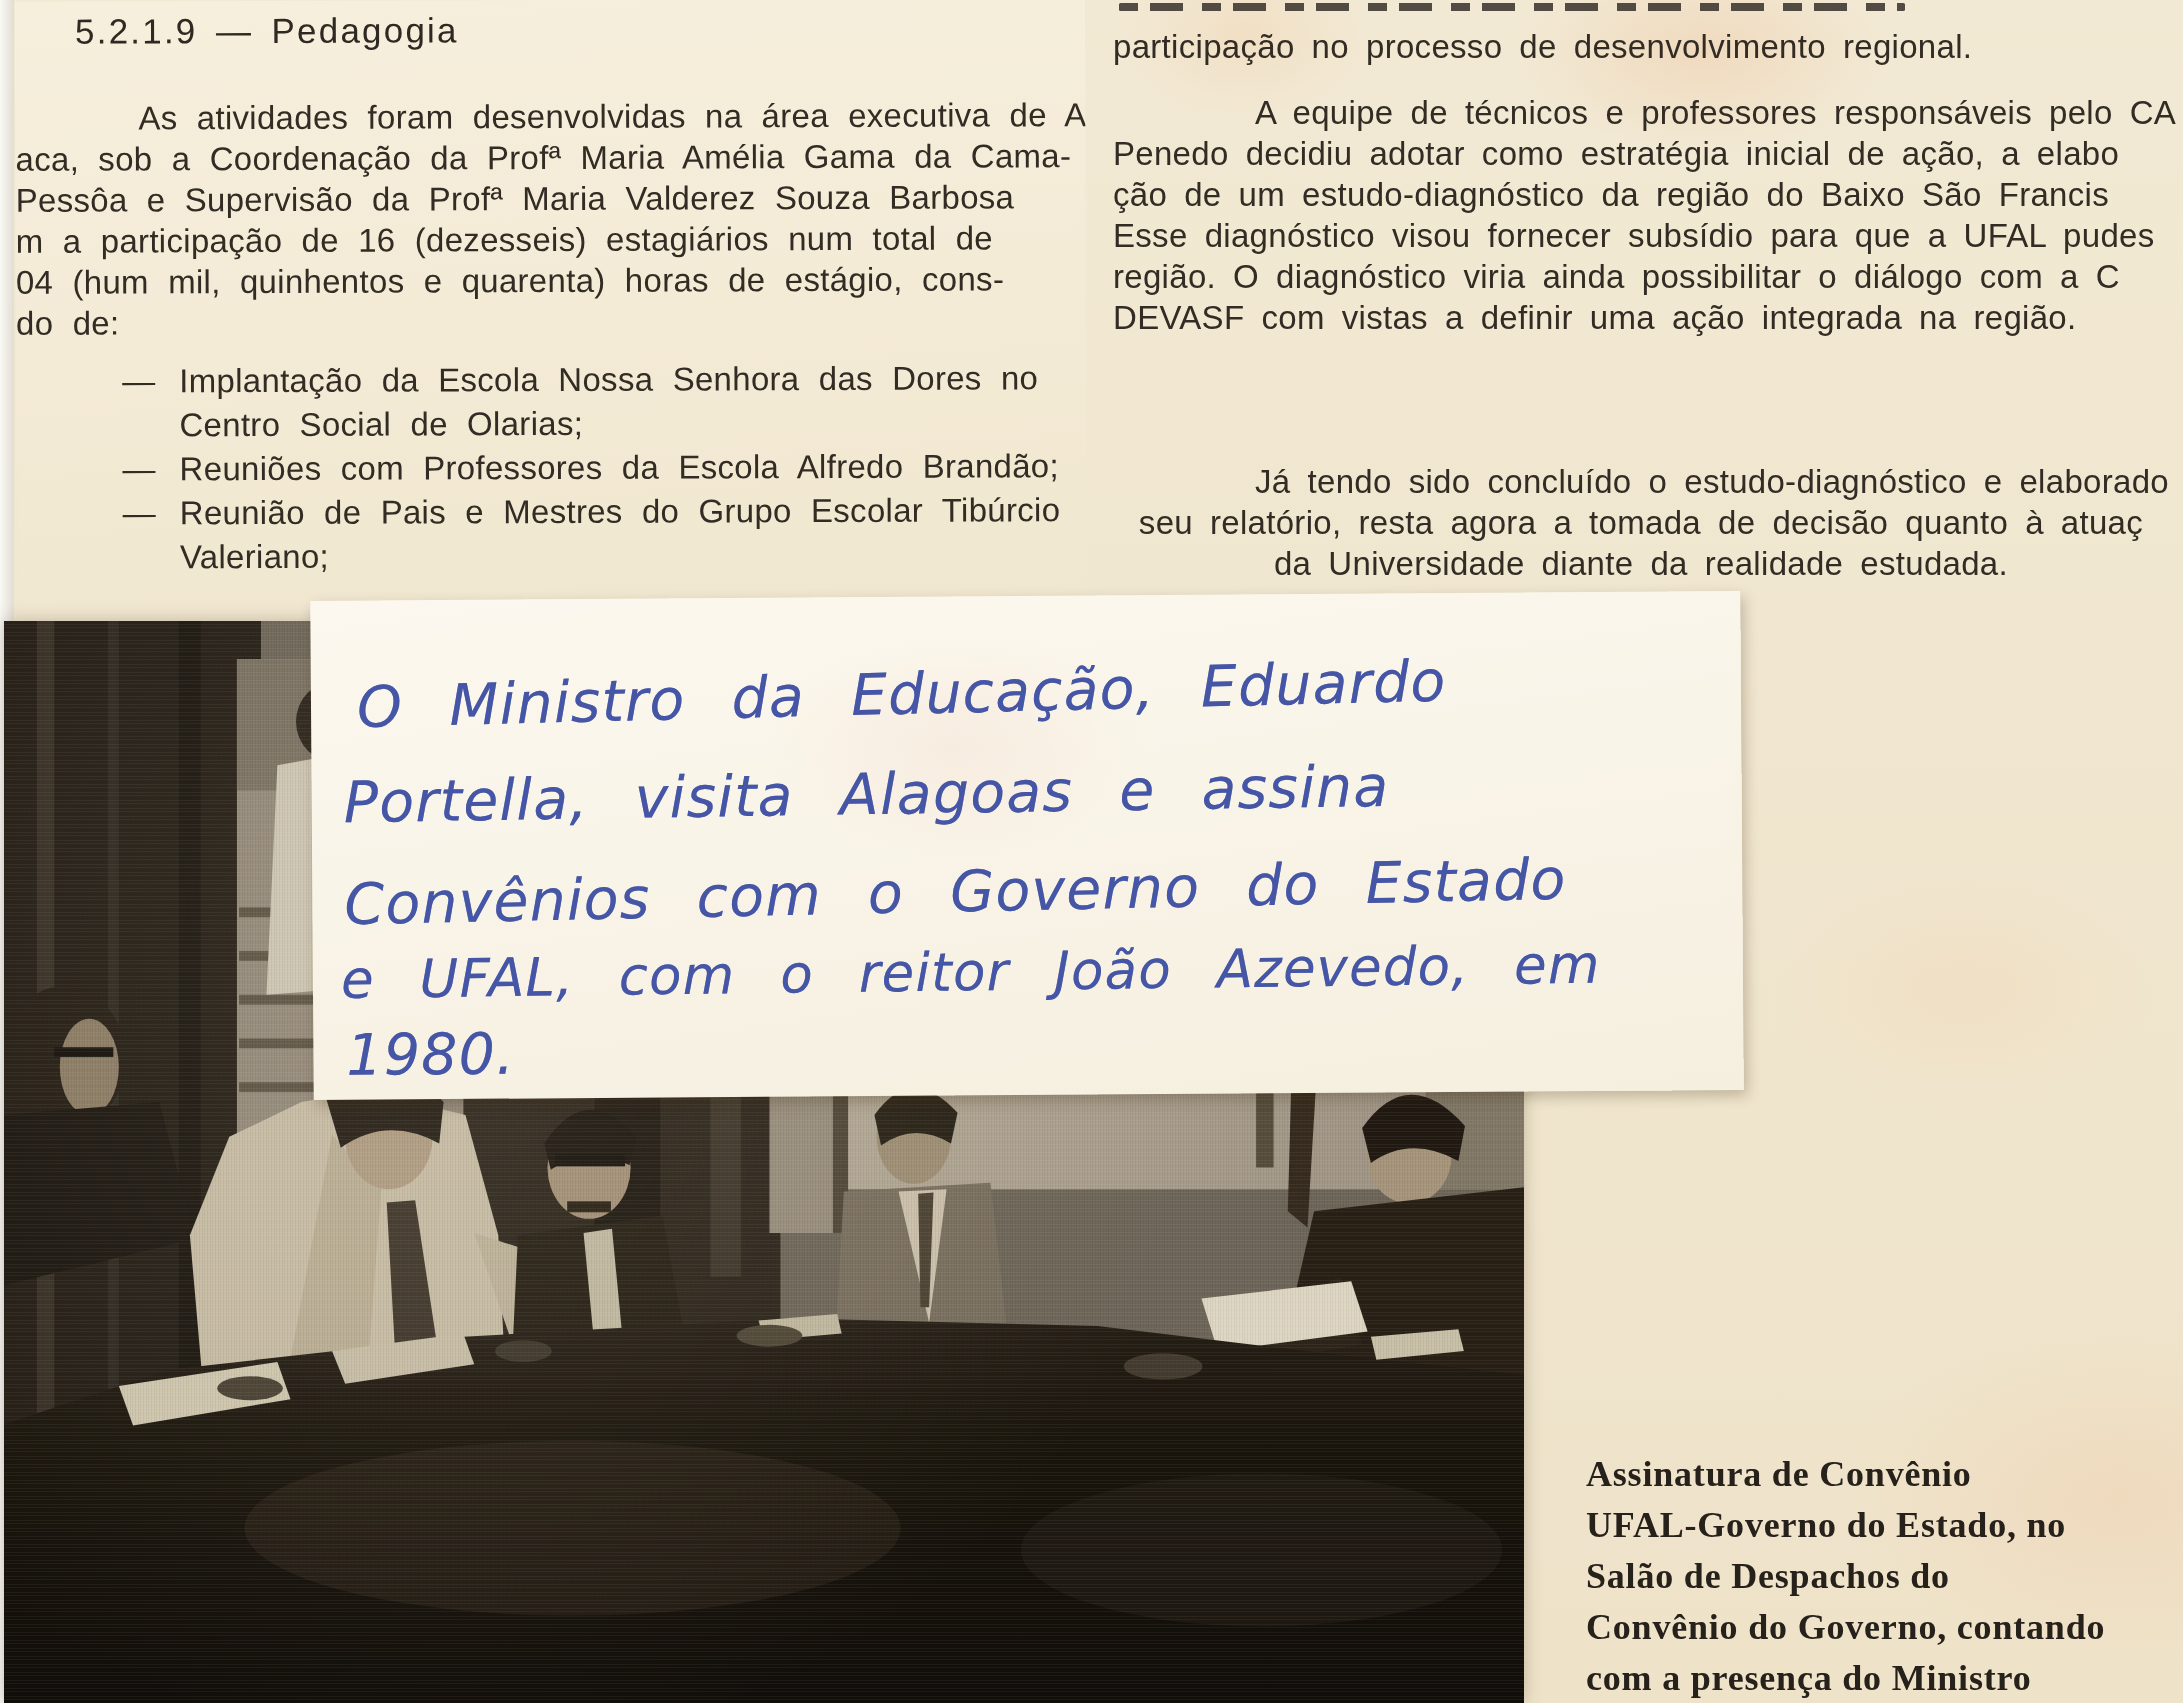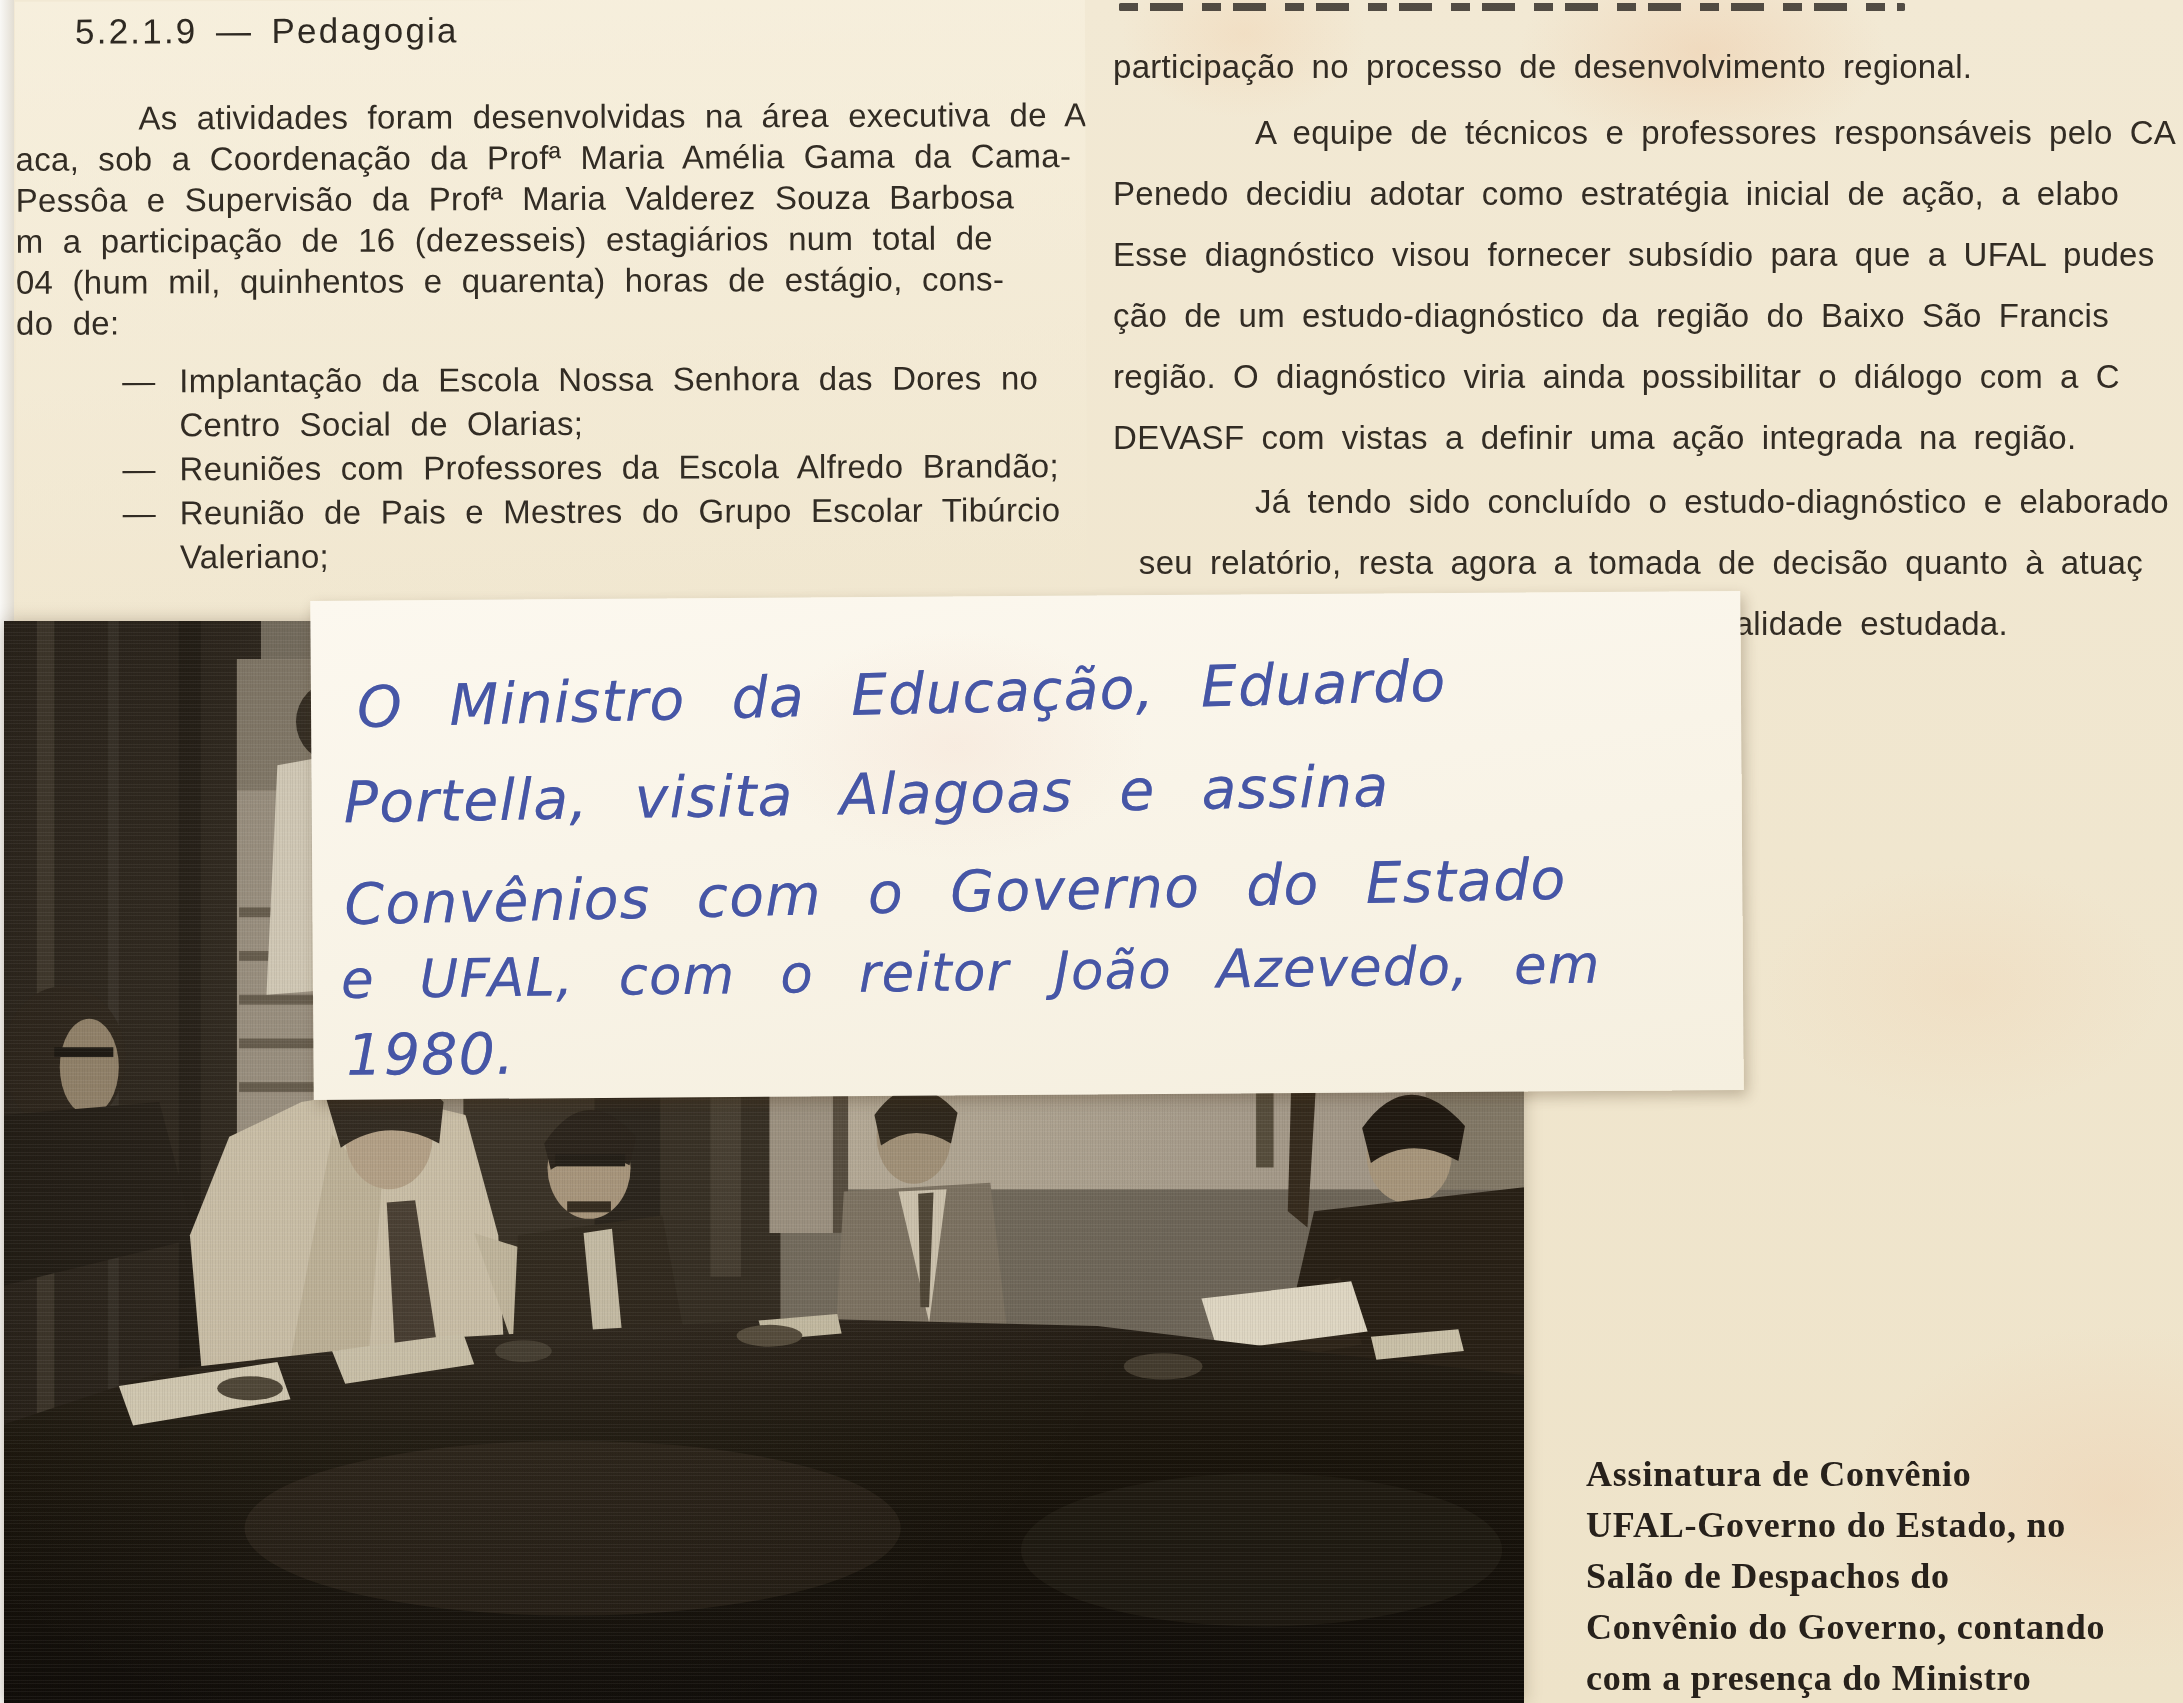--- a/index.html
+++ b/index.html
@@ -37,21 +37,21 @@
   }
   .lc-para{position:absolute;left:0;top:96px;width:1070px;}
   .ind1{text-indent:123px;}
   .lc-list{position:absolute;left:0;top:358px;width:1070px;}
   .li{display:flex;align-items:flex-start;}
   .li .dash{width:57px;margin-left:106px;font-size:33px;line-height:44px;flex:none;}
   .li .li-lines{flex:1;min-width:0;}
   .li .ln{line-height:44px;}
 
   .clip-right{left:1113px;top:0;width:1073px;height:614px;}
-  .clip-right .ln{word-spacing:7.6px;margin-top:20px;}
+  .clip-right .ln{word-spacing:7.6px;}
   .frag{
     position:absolute;left:5.5px;top:3.3px;width:786px;height:8.2px;opacity:.85;border-radius:1.6px;
     background:repeating-linear-gradient(90deg,#35302a 0 18.6px,transparent 18.6px 31px,#35302a 31px 64px,transparent 64px 83px);
   }
   .rc-p1{position:absolute;left:0;top:26px;}
   .rc-p2{position:absolute;left:0;top:92px;}
   .rc-p3{position:absolute;left:0;top:461px;text-align:center;}
   .ind2{text-indent:142px;}
 
   
@@ -138,22 +138,22 @@
   </section>
 
   <section class="clip clip-right">
     <div class="frag"></div>
     <div class="rc-p1">
       <div class="ln">participação no processo de desenvolvimento regional.</div>
     </div>
     <div class="rc-p2">
       <div class="ln ind2">A equipe de técnicos e professores responsáveis pelo CA</div>
       <div class="ln">Penedo decidiu adotar como estratégia inicial de ação, a elabo</div>
+      <div class="ln">ção de um estudo-diagnóstico da região do Baixo São Francis</div>
       <div class="ln">Esse diagnóstico visou fornecer subsídio para que a UFAL pudes</div>
-      <div class="ln">ção de um estudo-diagnóstico da região do Baixo São Francis</div>
       <div class="ln">região. O diagnóstico viria ainda possibilitar o diálogo com a C</div>
       <div class="ln">DEVASF com vistas a definir uma ação integrada na região.</div>
     </div>
     <div class="rc-p3">
       <div class="ln ind2">Já tendo sido concluído o estudo-diagnóstico e elaborado</div>
       <div class="ln">seu relatório, resta agora a tomada de decisão quanto à atuaç</div>
       <div class="ln">da Universidade diante da realidade estudada.</div>
     </div>
   </section>
 

